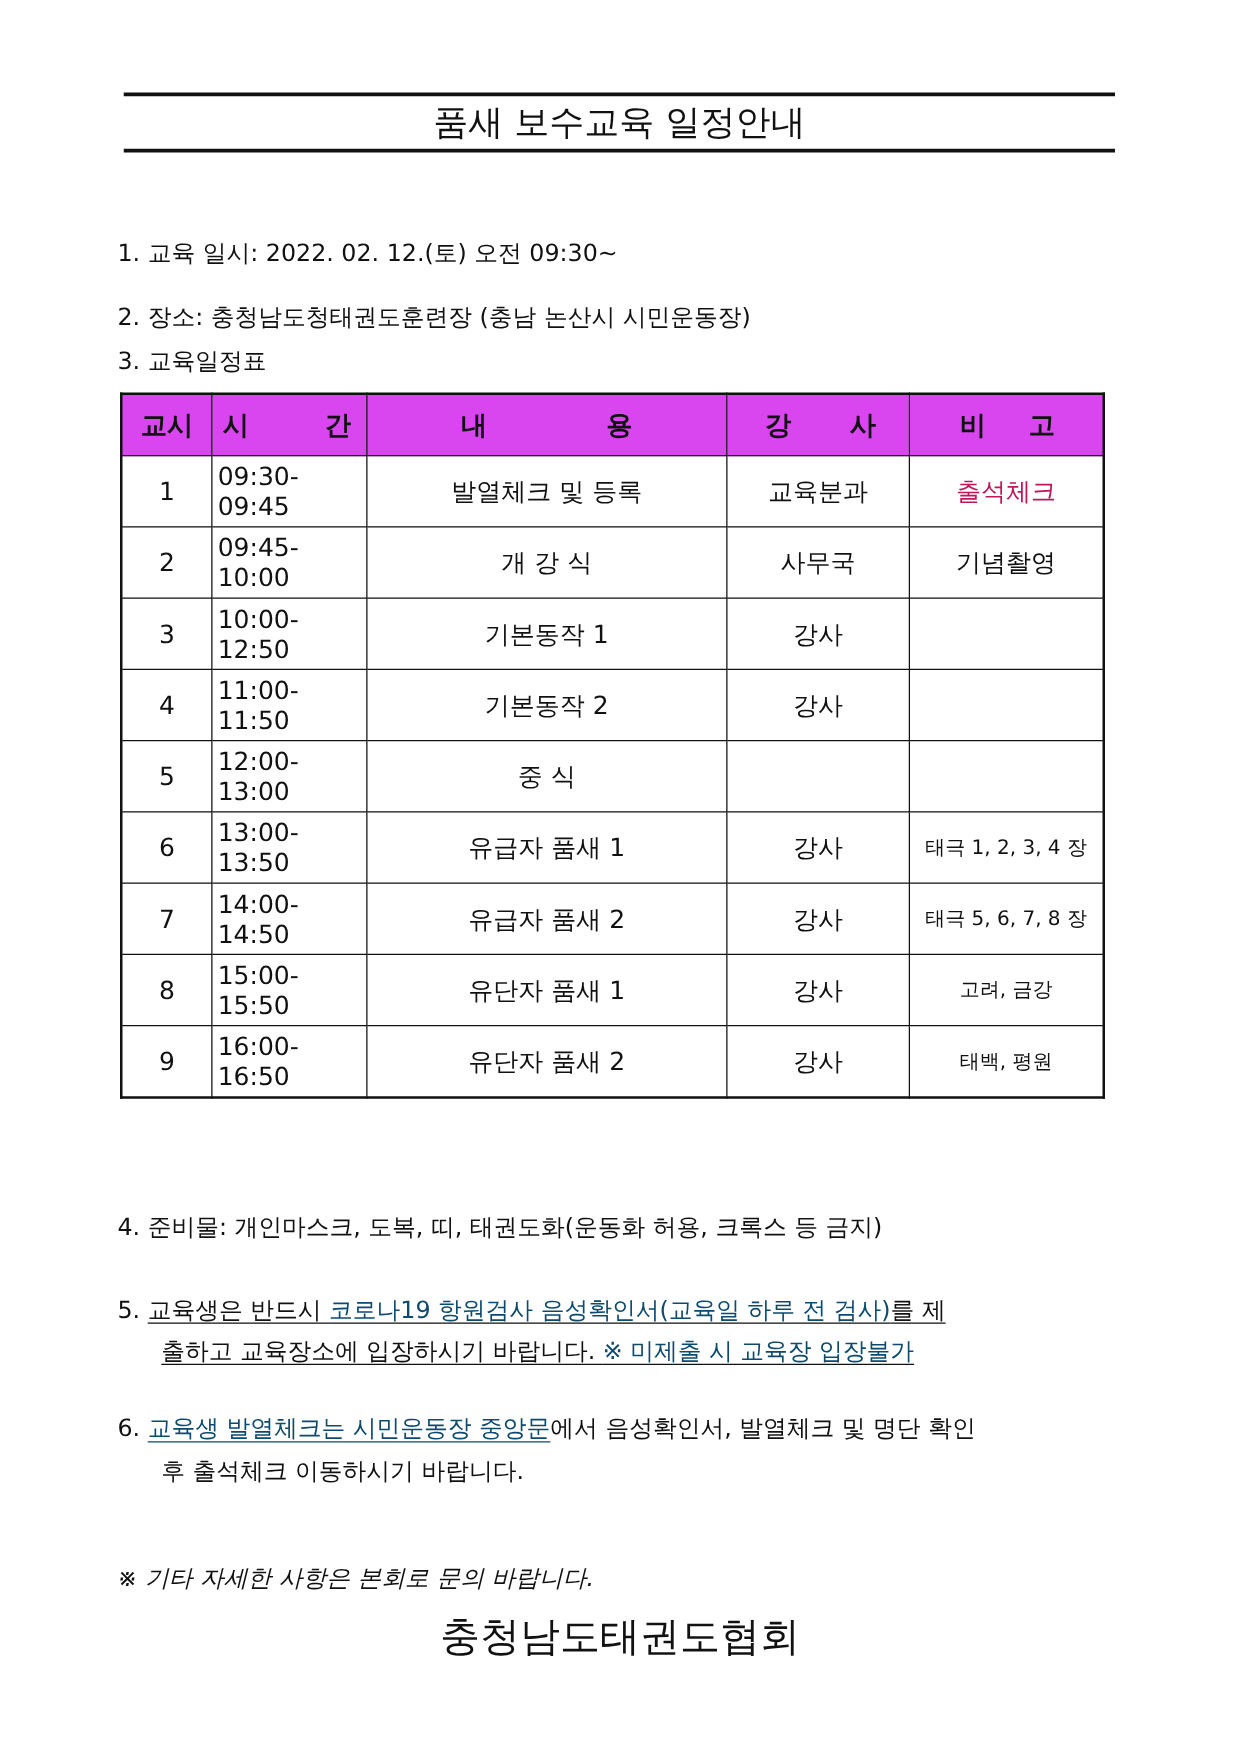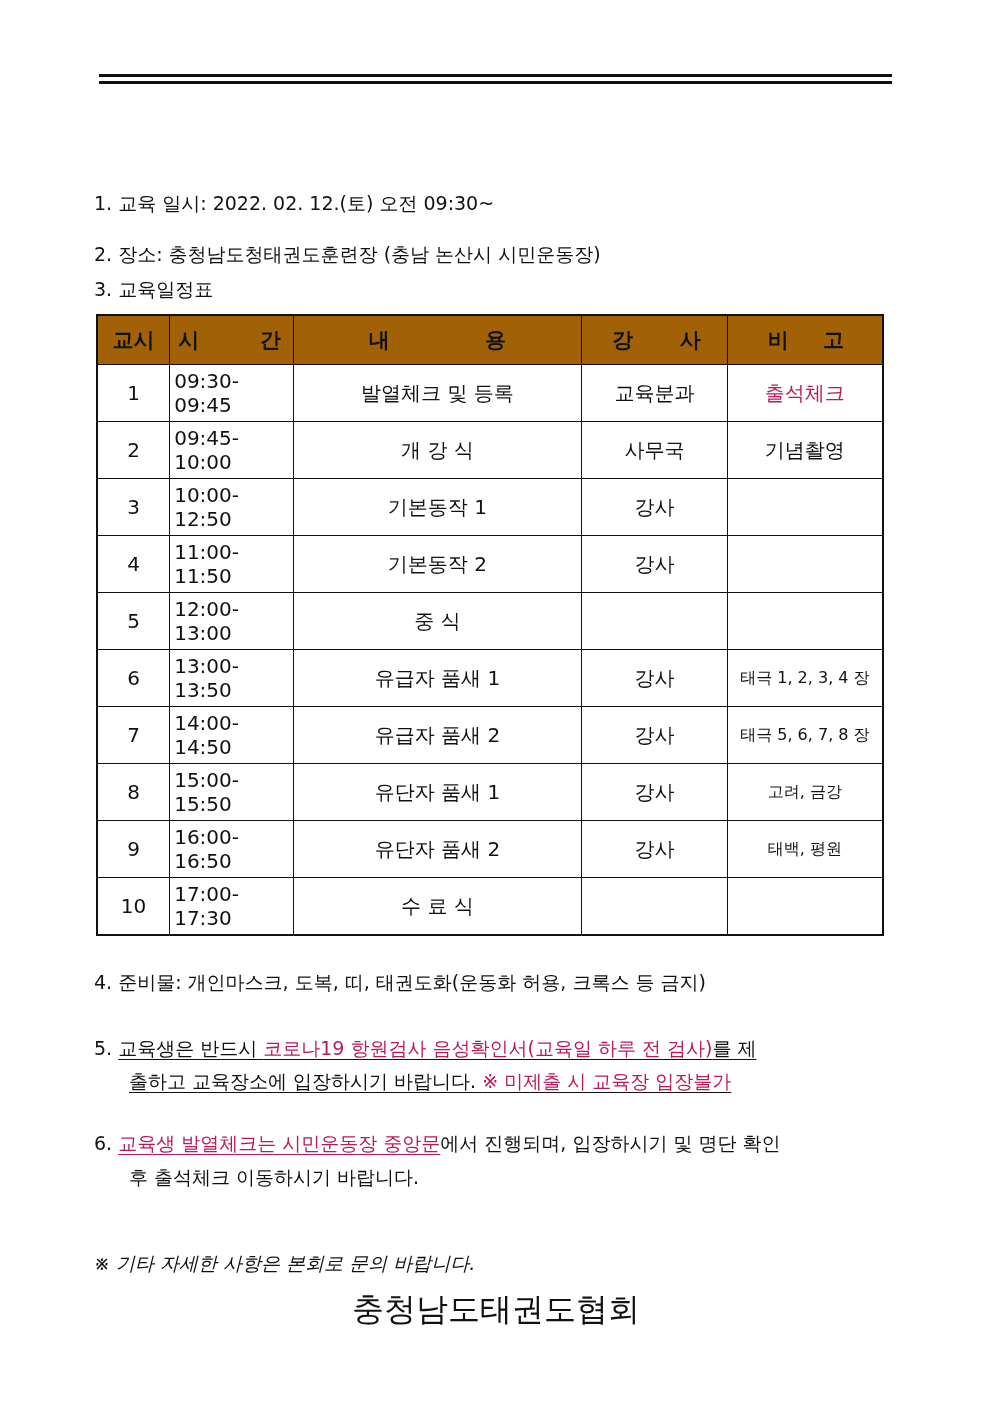--- a/index.html
+++ b/index.html
@@ -1,35 +1,36 @@
 <!DOCTYPE html>
 <html><head>
 <meta charset="utf-8">
 <style>
   html, body { margin: 0; padding: 0; background: #ffffff; }
   body { width: 992px; height: 1403px; position: relative; font-family: "DejaVu Sans", sans-serif; color: #111; }
   .title-block { position: absolute; left: 99px; top: 74px; width: 793px; border-top: 3px solid #111; border-bottom: 3px solid #111; text-align: center; padding: 2px 0 2px; }
   .title-line { font-size: 28px; line-height: 38px; letter-spacing: 0px; }
   .item { position: absolute; left: 94px; font-size: 19px; line-height: 34px; white-space: nowrap; }
-  .red { color: #be185d; }
+  .red { color: #0c4a6e; }
   .ul { text-decoration: underline; text-decoration-thickness: 1px; text-underline-offset: 4px; }
   table.sched { position: absolute; left: 96px; top: 314px; width: 788px; border-collapse: collapse; border: 2px solid #111; }
   table.sched td, table.sched th { border: 1px solid #111; text-align: center; font-size: 20px; font-weight: normal; padding: 0; }
-  table.sched th { background: #a16207; height: 48px; font-weight: bold; font-size: 21px; }
+  table.sched th { background: #d946ef; height: 48px; font-weight: bold; font-size: 21px; }
   table.sched td { height: 56px; }
   table.sched td.time { text-align: left; padding-left: 4px; font-size: 20px; }
   td.note-small { font-size: 16px !important; }
   td.note-red { color: #be185d; font-weight: bold; }
   .spaced-h { display: flex; justify-content: space-between; padding: 0 14px; }
   .footer-org { position: absolute; left: 0; width: 992px; top: 1288px; text-align: center; font-size: 32px; }
 </style>
 </head>
 <body>
 
 <div class="title-block">
+  <div class="title-line">품새 보수교육 일정안내</div>
 </div>
 
 <div class="item" style="top:186px;">1. 교육 일시: 2022. 02. 12.(토) 오전 09:30~</div>
 <div class="item" style="top:237px;">2. 장소: 충청남도청태권도훈련장 (충남 논산시 시민운동장)</div>
 <div class="item" style="top:272px;">3. 교육일정표</div>
 
 <table class="sched">
   <colgroup>
     <col style="width:73px">
     <col style="width:124px">
@@ -123,39 +124,32 @@
       <td>강사</td>
       <td class="note-small">고려, 금강</td>
     </tr>
     <tr>
       <td>9</td>
       <td class="time">16:00-16:50</td>
       <td>유단자 품새 2</td>
       <td>강사</td>
       <td class="note-small">태백, 평원</td>
     </tr>
-    <tr>
-      <td>10</td>
-      <td class="time">17:00-17:30</td>
-      <td>수 료 식</td>
-      <td></td>
-      <td></td>
-    </tr>
   </tbody>
 </table>
 
 <div class="item" style="top:965px;text-align:right;">4. 준비물: 개인마스크, 도복, 띠, 태권도화(운동화 허용, 크록스 등 금지)</div>
 
 <div class="item" style="top:1031px;">
   <span>5. </span><span class="ul"><span>교육생은 반드시 </span><span class="red">코로나19 항원검사 음성확인서(교육일 하루 전 검사)</span><span>를 제</span></span>
 </div>
 <div class="item" style="top:1064px; left:129px;">
   <span class="ul"><span>출하고 교육장소에 입장하시기 바랍니다. </span><span class="red">※ 미제출 시 교육장 입장불가</span></span>
 </div>
 
 <div class="item" style="top:1126px;">
-  <span>6. </span><span class="red ul">교육생 발열체크는 시민운동장 중앙문</span><span>에서 진행되며, 입장하시기 및 명단 확인</span>
+  <span>6. </span><span class="red ul">교육생 발열체크는 시민운동장 중앙문</span><span>에서 음성확인서, 발열체크 및 명단 확인</span>
 </div>
 <div class="item" style="top:1160px; left:129px;">후 출석체크 이동하시기 바랍니다.</div>
 
 <div class="item" style="top:1246px;font-style:italic;">※ 기타 자세한 사항은 본회로 문의 바랍니다.</div>
 
 <div class="footer-org">충청남도태권도협회</div>
 
 </body></html>

